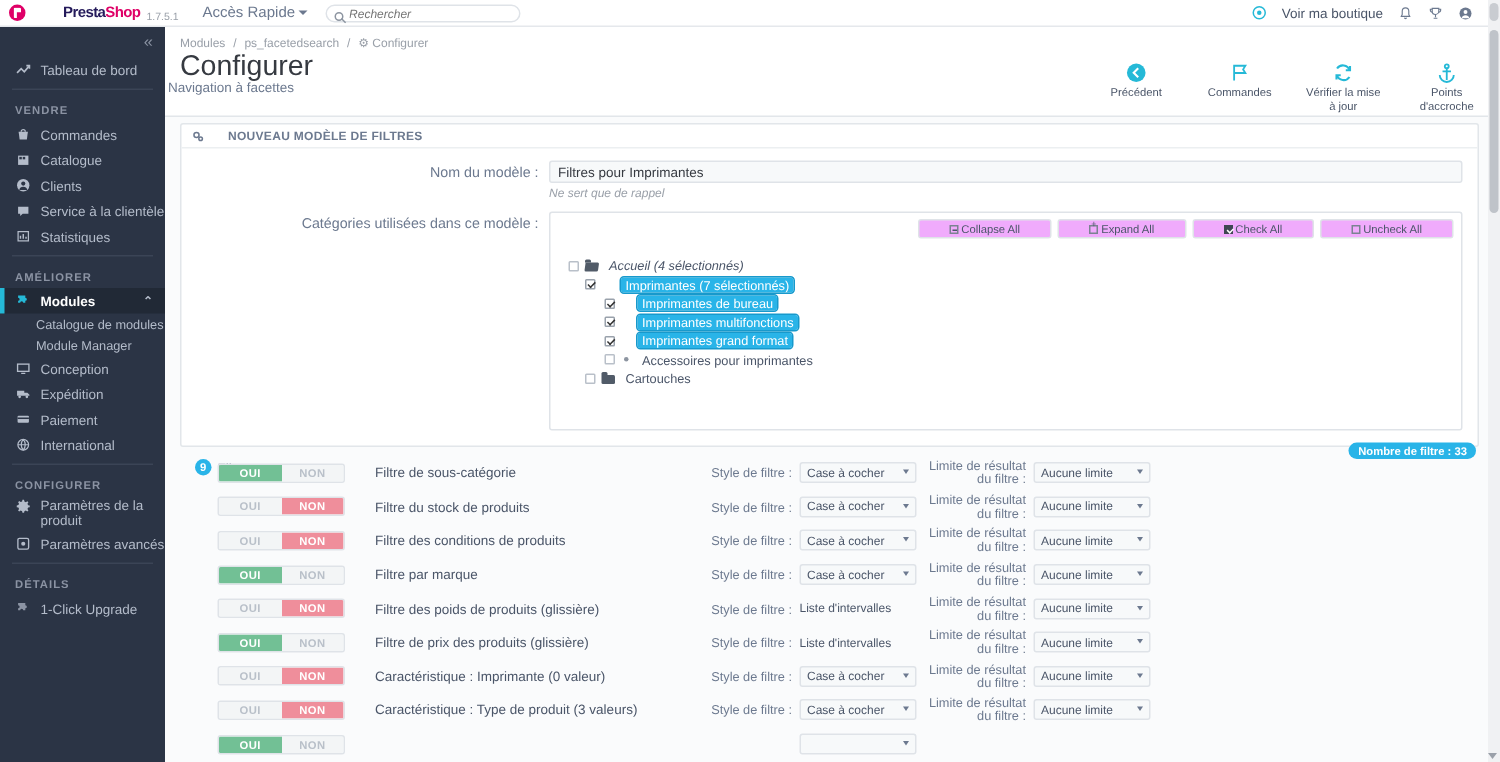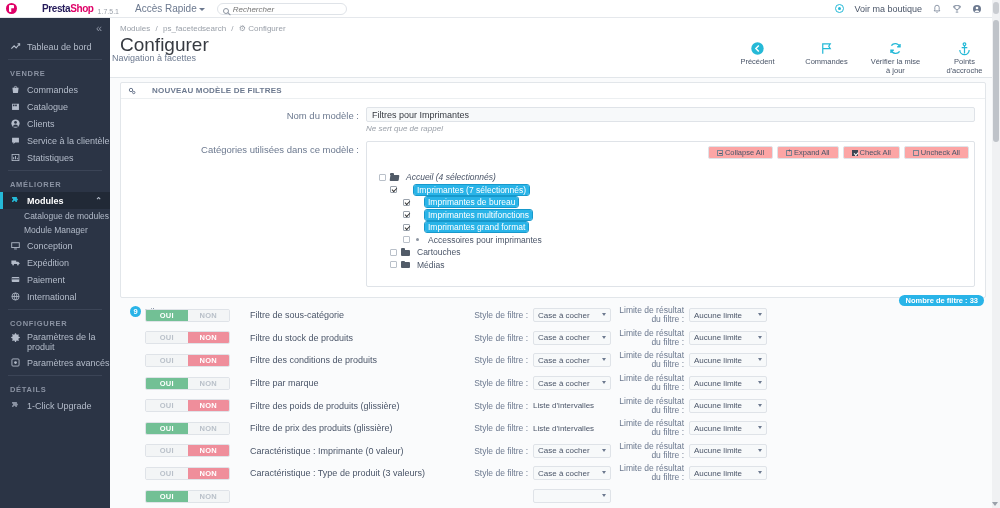--- a/index.html
+++ b/index.html
@@ -105,22 +105,22 @@
     font-size:9px; color:#363a41; padding:0 5px; outline:none;
     font-family:"Liberation Sans",sans-serif;
   }
   .hint{ font-size:8px; color:#9aa0a9; font-style:italic; margin-top:2px;}
   .tree-box{
     border:1px solid #dfe3e8; border-radius:2px; background:#fff;
     height:146px; position:relative; margin-top:0;
   }
   .tree-tools{ display:flex; justify-content:flex-end; gap:4px; padding:4px 5px 0 0;}
   .tbtn{
-    border:1px solid #dfe3e8; background:#fca5a5; border-radius:2px;
-    font-size:7.5px; color:#4a5568; padding:1px 8px; display:flex; align-items:center; gap:2px;
+    border:1px solid #dfe3e8; background:#f0abfc; border-radius:2px;
+    font-size:7.5px; color:#4a5568; padding:1px 20px; display:flex; align-items:center; gap:2px;
     cursor:pointer;
   }
   .tbtn .bx{ width:6px;height:6px;border:1px solid #7a8391; display:inline-block; position:relative;}
   .tbtn .bx.plus:after{content:"+";position:absolute;left:0.4px;top:-3.2px;font-size:6px;line-height:6px;color:#4a5568;}
   .tbtn .bx.minus:after{content:"";position:absolute;left:1px;top:2px;width:3px;height:1px;background:#4a5568;}
   .tbtn .bx.filled{ background:#3f4653; border-color:#3f4653;}
   .tbtn .bx.filled:after{content:"";position:absolute;left:1px;top:1.5px;width:3px;height:1.5px;
        border-left:1px solid #fff;border-bottom:1px solid #fff;transform:rotate(-45deg);}
   .tree{ padding:12px 0 0 12px; }
   .tnode{ display:flex; align-items:center; height:12.5px; gap:4px; font-size:8.5px; color:#4a5568;}
@@ -489,25 +489,20 @@
             <div class="tnode" style="margin-left:24px;">
               <span class="cb"></span>
               <span class="dot"></span>
               <span class="lbl">Accessoires pour imprimantes</span>
             </div>
             <div class="tnode" style="margin-left:11px;">
               <span class="cb"></span>
               <span class="fold"></span>
               <span class="lbl">Cartouches</span>
             </div>
-            <div class="tnode" style="margin-left:11px;">
-              <span class="cb"></span>
-              <span class="fold"></span>
-              <span class="lbl">Médias</span>
-            </div>
           </div>
         </div>
       </div>
     </div>
   </div>
 
   <div class="filters-wrap">
     <div class="badge-tip">Nombre de filtre : 33</div>
 
     <div class="filters-head">

